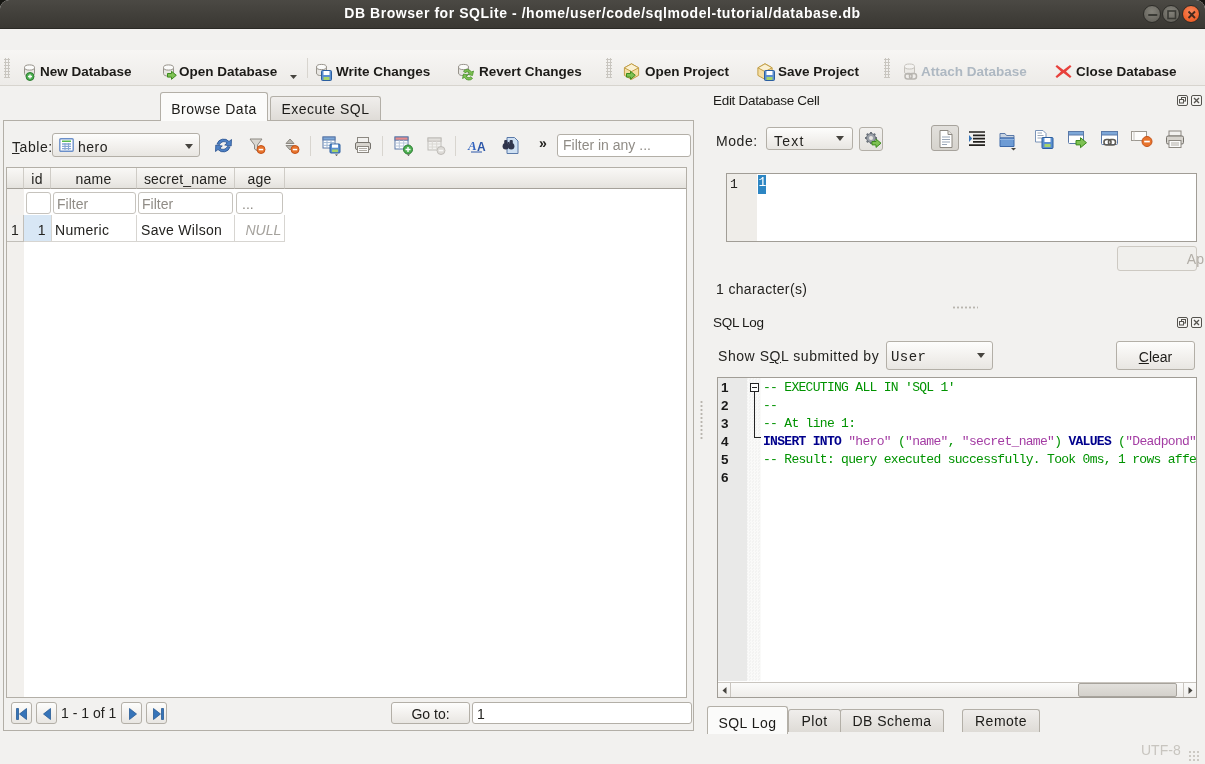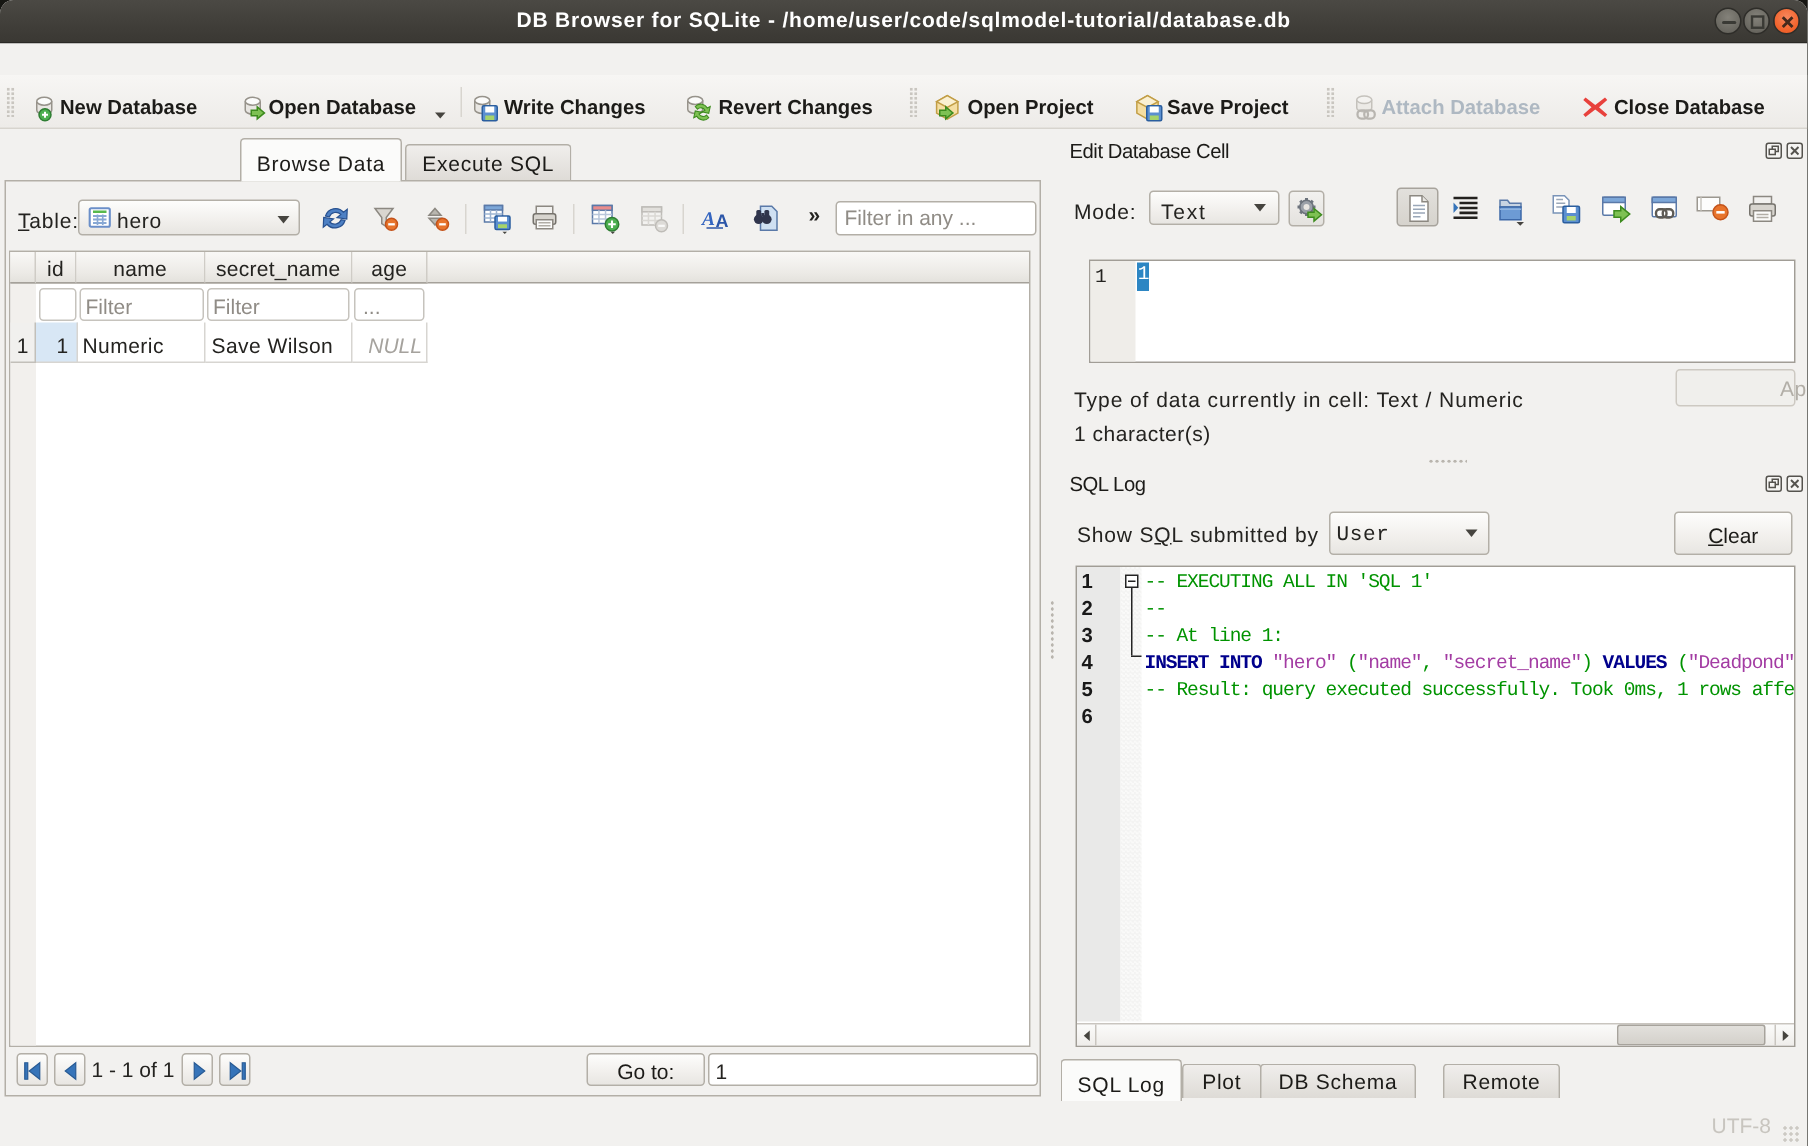--- a/index.html
+++ b/index.html
@@ -367,21 +367,20 @@
     <rect x="1.5" y="6" width="17" height="8" rx="1.5" fill="#d7d4ce" stroke="#76736d"></rect>
     <rect x="4" y="10.5" width="12" height="7" fill="#fbfbfa" stroke="#8c8881"></rect>
     <path d="M6 13 H14 M6 15 H14" stroke="#b1ada6"></path>
   </svg>
 
   <div class="abs" style="left:726px;top:173px;width:471px;height:69px;border:1px solid #a19d96;background:#fff;">
     <div class="abs" style="left:0;top:0;width:30px;height:67px;background:#efede9;"></div>
     <div class="abs mono" style="left:3px;top:3px;font-size:13px;">1</div>
     <div class="abs mono" style="left:30.5px;top:1px;width:8.4px;height:19px;background:#2d86c3;color:#fff;font-size:13px;padding-left:1px;">1</div>
   </div>
-  <div class="abs" style="left:716px;top:258px;letter-spacing:0.62px;">Type of data currently in cell: Text / Numeric</div>
   <div class="abs" style="left:716px;top:281px;letter-spacing:0.35px;">1 character(s)</div>
   <div class="btn" style="left:1117px;top:246px;width:80px;height:25px;background:#f0efec;border-color:#cdc9c2;padding-left:48px;">
     <div class="btn-label" style="top:4px;color:#b2aea7;letter-spacing:0.3px;">Apply</div>
     </div>
 
   <div class="dock-title" style="left:713px;top:315px;letter-spacing:-0.3px;">SQL Log</div>
   <div class="dockbtn" style="left:1177px;top:317px;">
       <svg width="9" height="9">
         <rect x="3.5" y="1.5" width="4" height="3.5" fill="none" stroke="#55534e"></rect>
         <rect x="1.5" y="3.5" width="4" height="3.5" fill="#f5f4f2" stroke="#55534e"></rect>

